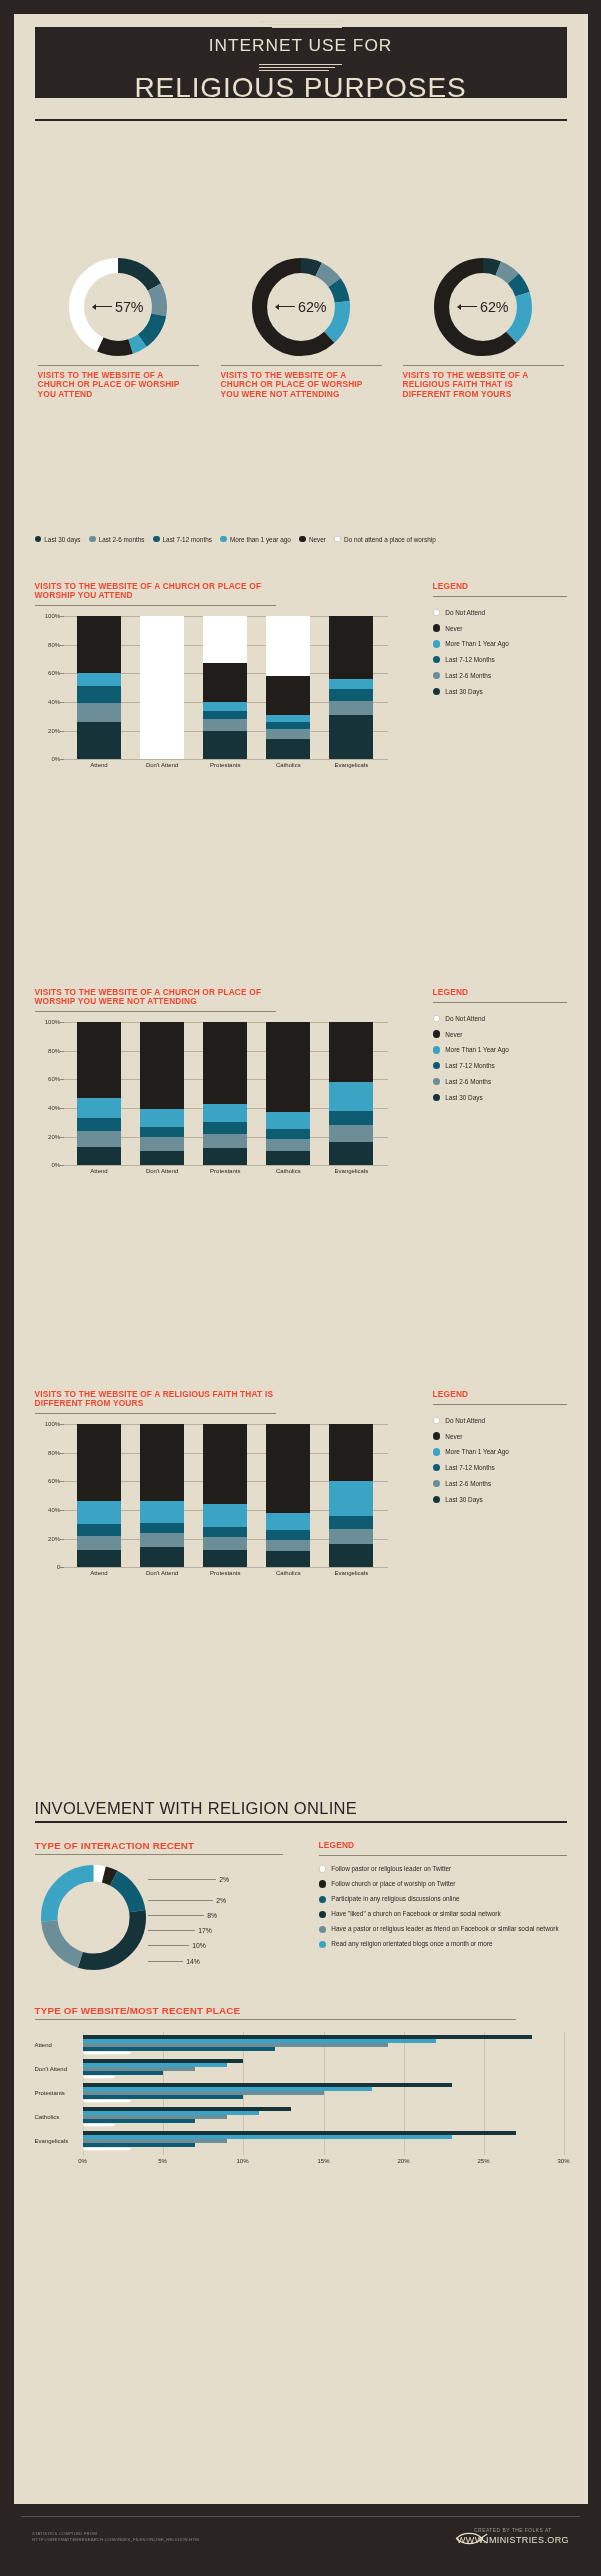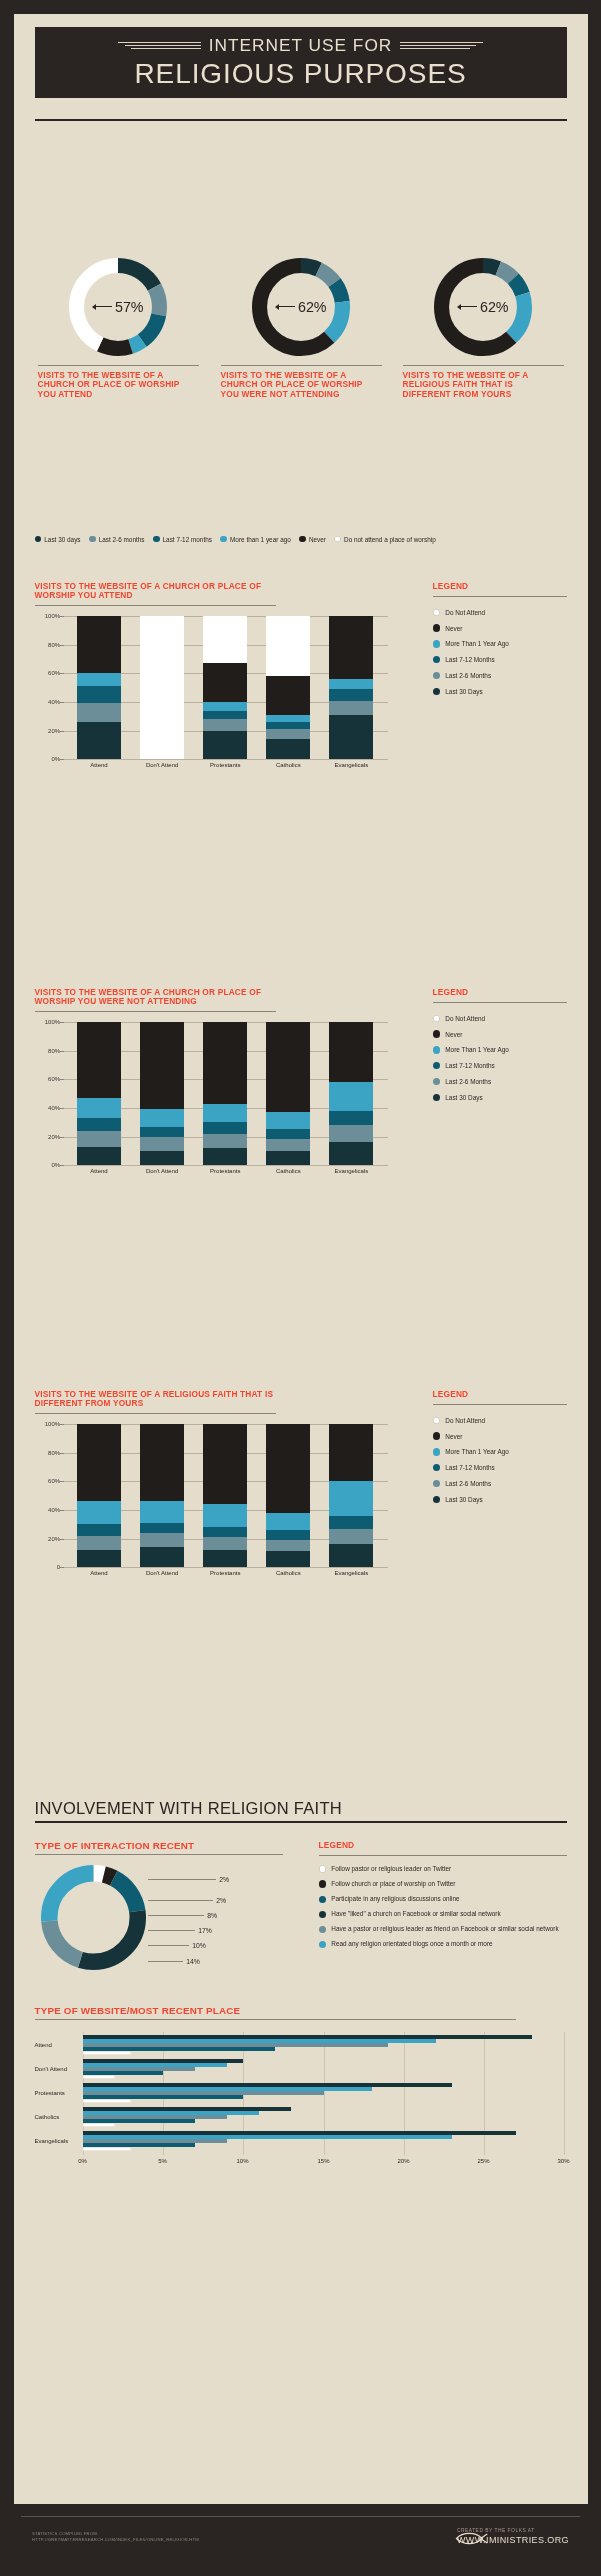--- a/index.html
+++ b/index.html
@@ -23,21 +23,21 @@
     background:#e4ddcc;
   }
   
   .hdr{
     position:absolute; left:21px; top:13.5px;
     width:532px; height:71px;
     background:#2a2522;
     display:flex; flex-direction:column;
     align-items:center; justify-content:center;
   }
-  .hdr-top{display:flex;align-items:center;justify-content:center;gap:7.5px;width:100%;}
+  .hdr-top{display:flex;align-items:center;justify-content:center;gap:7.5px;width:100%;flex-direction:column;}
   .rules{display:flex;flex-direction:column;gap:2.3px;width:83px;}
   .rules i{display:block;height:0.8px;background:#ddd3bf;}
   .rules i:nth-child(1){width:100%;}
   .rules i:nth-child(2){width:92%;margin-left:8%;}
   .rules i:nth-child(3){width:84%;margin-left:16%;}
   .rules.r{transform:scaleX(-1);}
   .hdr-l1{
     color:#e8e0cd;font-size:17.3px;letter-spacing:1px;
     font-family:"Liberation Sans Narrow","Liberation Sans",sans-serif;
     font-weight:400;white-space:nowrap;
@@ -141,21 +141,21 @@
   .footer{
     position:absolute;left:0;bottom:0;width:601px;height:72px;background:#2a2522;
   }
   .fline{position:absolute;left:21px;top:12px;width:559px;height:0.8px;background:#5a534c;}
   .fsrc{
     position:absolute;left:32px;top:27px;width:248px;
     color:#8f877c;font-size:4.2px;line-height:6px;letter-spacing:0.2px;
     font-family:"Liberation Sans Narrow","Liberation Sans",sans-serif;
   }
   .fcred{
-    position:absolute;right:32px;top:24px;text-align:left;
+    position:absolute;right:32px;top:24px;text-align:center;
     font-family:"Liberation Sans Narrow","Liberation Sans",sans-serif;
   }
   .fcred .c1{color:#a39a8d;font-size:4.9px;letter-spacing:0.5px;}
   .fcred .c2{color:#e8e0cd;font-size:9px;letter-spacing:0.4px;margin-top:1.5px;}
   .fish{position:absolute;right:113px;top:27px;}
 </style>
 </head>
 <body>
 
 <div class="page">
@@ -602,21 +602,21 @@
             <div class="xlab">Attend</div>
             <div class="xlab">Don't Attend</div>
             <div class="xlab">Protestants</div>
             <div class="xlab">Catholics</div>
             <div class="xlab">Evangelicals</div>
           </div>
         </div>
       </div>
 
     <div class="sect" style="top:1785px">
-      <h2>INVOLVEMENT WITH RELIGION FAITH</h2>
+      <h2>INVOLVEMENT WITH RELIGION ONLINE</h2>
       <div class="bar"></div>
     </div>
 
     <div class="pieblk" id="pieblk" style="top:1827px">
         <div style="width:248px">
           <div class="redttl" style="font-size:9.8px">TYPE OF INTERACTION RECENT</div>
           <div class="hairline"></div>
         </div>
         <div class="lgpanel" style="width:248px;right:0;top:0">
           <div class="redttl" style="font-size:8.3px">LEGEND</div>

